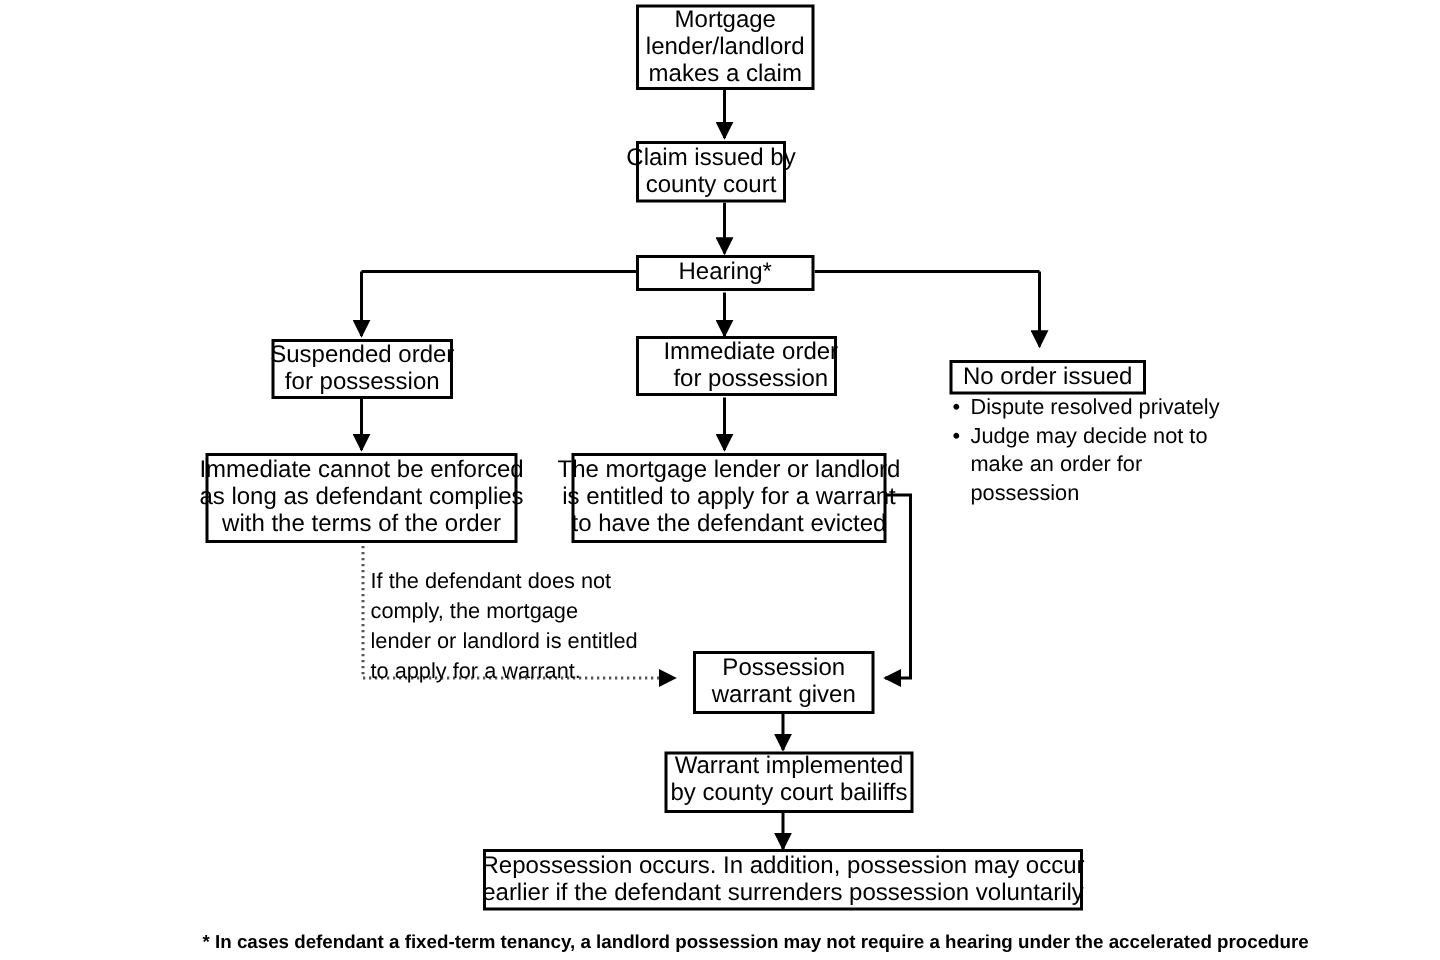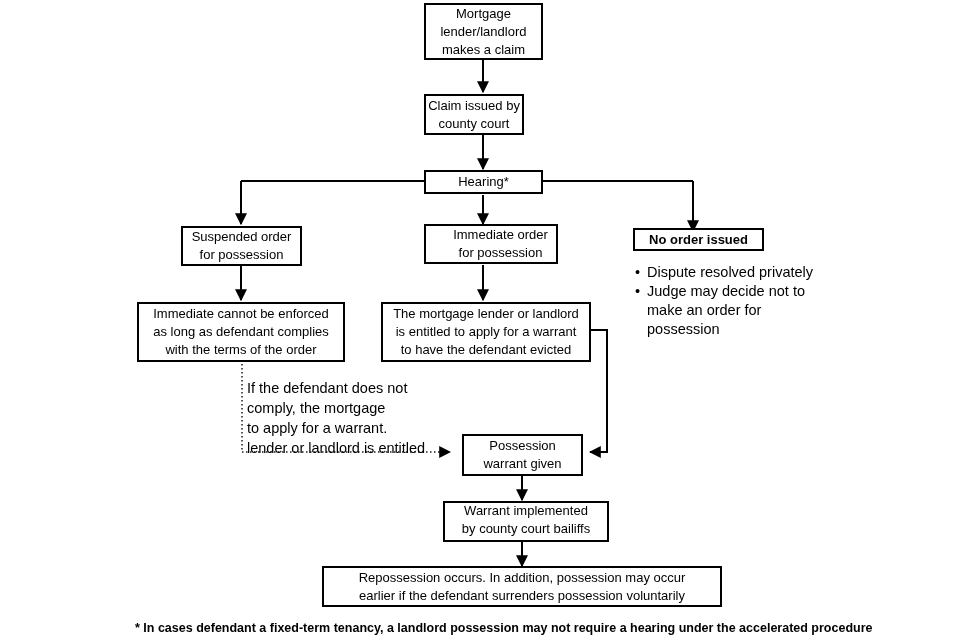--- a/index.html
+++ b/index.html
@@ -28,21 +28,21 @@
     height: 640px;
     pointer-events: none;
   }
   .node {
     position: absolute;
     box-sizing: border-box;
     border: 2px solid #000000;
     background: #ffffff;
     text-align: center;
     line-height: 18px;
-    font-size: 13px;
+    font-size: 16px;
     display: flex;
     flex-direction: column;
     justify-content: center;
     align-items: center;
     padding: 2px 4px;
   }
   .node .ln {
     display: block;
     white-space: nowrap;
   }
@@ -144,21 +144,21 @@
   <div class="node" style="left:181px; top:226px; width:121px; height:40px;align-items:center;">
     <span class="ln">Suspended order</span>
     <span class="ln">for possession</span>
   </div>
 
   <div class="node" style="left:424px; top:224px; width:134px; height:40px;padding-left:23px;">
     <span class="ln">Immediate order</span>
     <span class="ln">for possession</span>
   </div>
 
-  <div class="node" style="left:633px; top:228px; width:131px; height:23px;font-weight:bold;">
+  <div class="node" style="left:633px; top:240px; width:131px; height:23px;">
     <span class="ln">No order issued</span>
   </div>
 
   <div class="bullets" style="left:635px; top:263px; width:200px;">
     <div class="bullet-row">
       <span class="dot">•</span>
       <span class="btext">Dispute resolved privately</span>
     </div>
     <div class="bullet-row">
       <span class="dot">•</span>
@@ -176,22 +176,22 @@
 
   <div class="node" style="left:381px; top:302px; width:210px; height:60px;">
     <span class="ln">The mortgage lender or landlord</span>
     <span class="ln">is entitled to apply for a warrant</span>
     <span class="ln">to have the defendant evicted</span>
   </div>
 
   <div class="note-block" style="left:247px; top:378px;">
     <span class="ln">If the defendant does not</span>
     <span class="ln">comply, the mortgage</span>
+    <span class="ln">lender or landlord is entitled</span>
     <span class="ln">to apply for a warrant.</span>
-    <span class="ln">lender or landlord is entitled</span>
   </div>
 
   <div class="node" style="left:462px; top:434px; width:121px; height:42px;">
     <span class="ln">Possession</span>
     <span class="ln">warrant given</span>
   </div>
 
   <div class="node" style="left:443px; top:501px; width:166px; height:41px;justify-content:flex-end;">
     <span class="ln">Warrant implemented</span>
     <span class="ln">by county court bailiffs</span>

